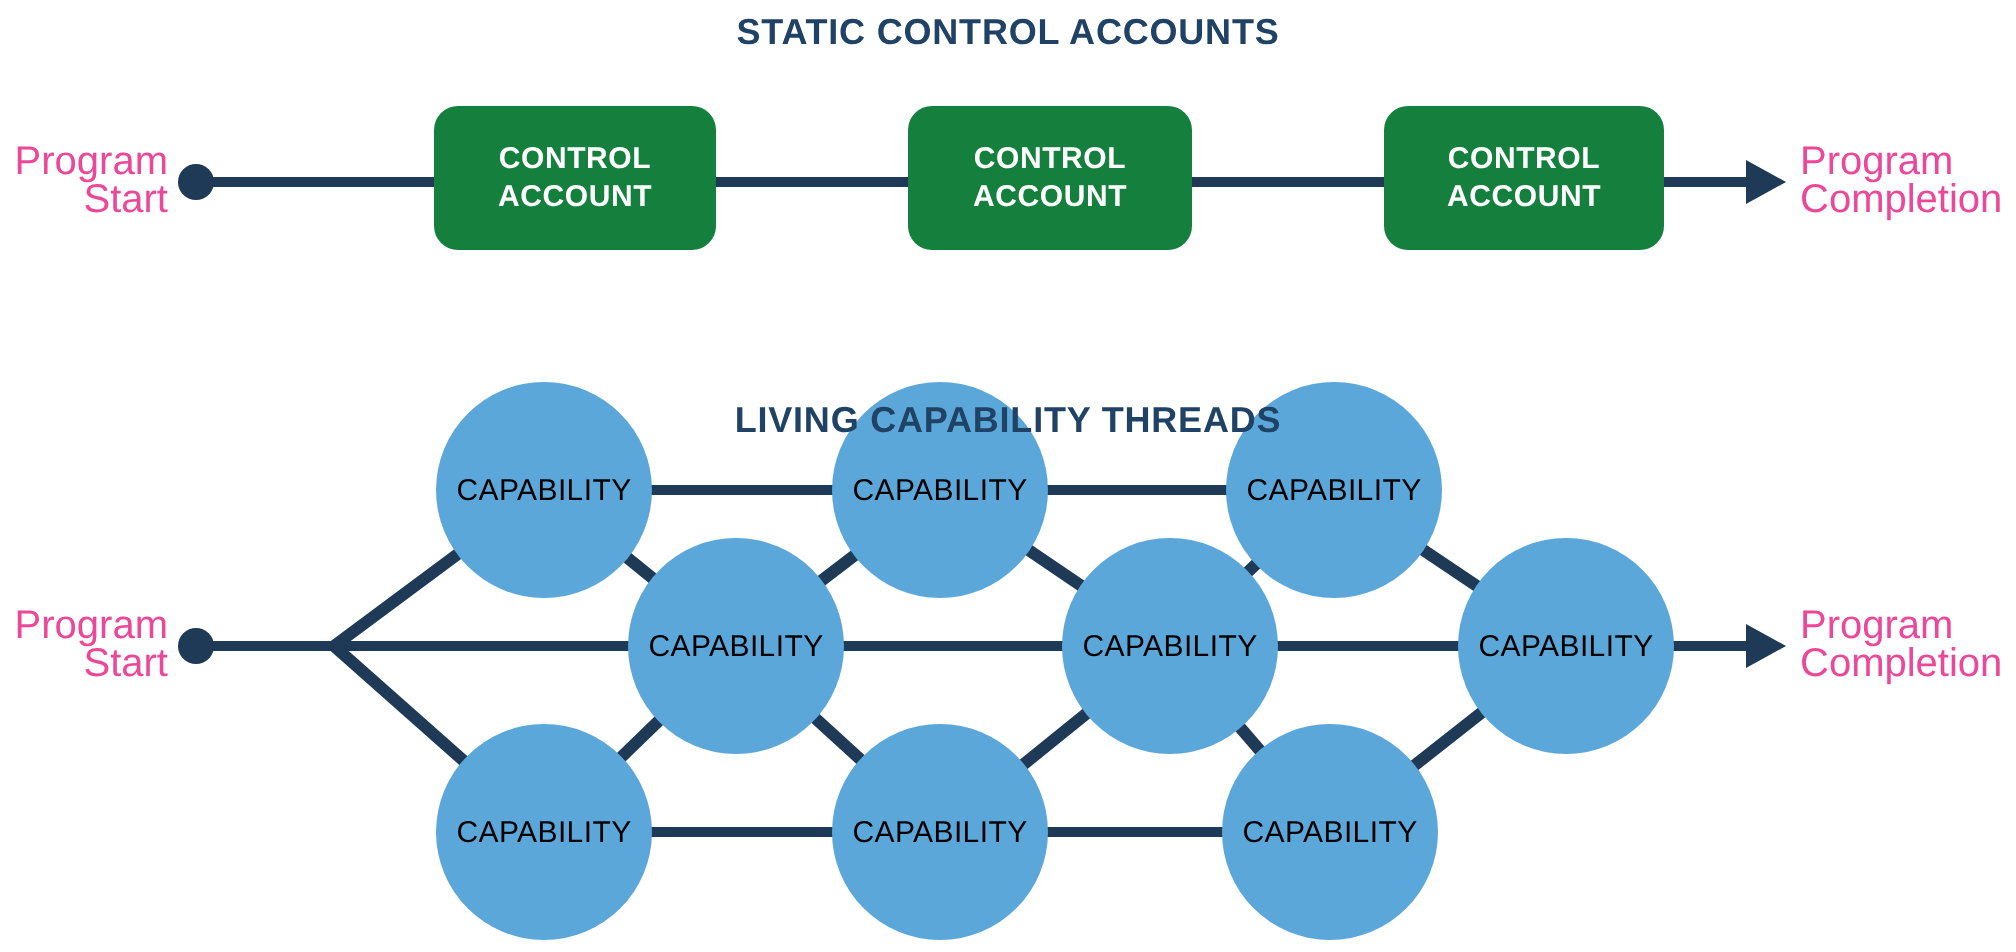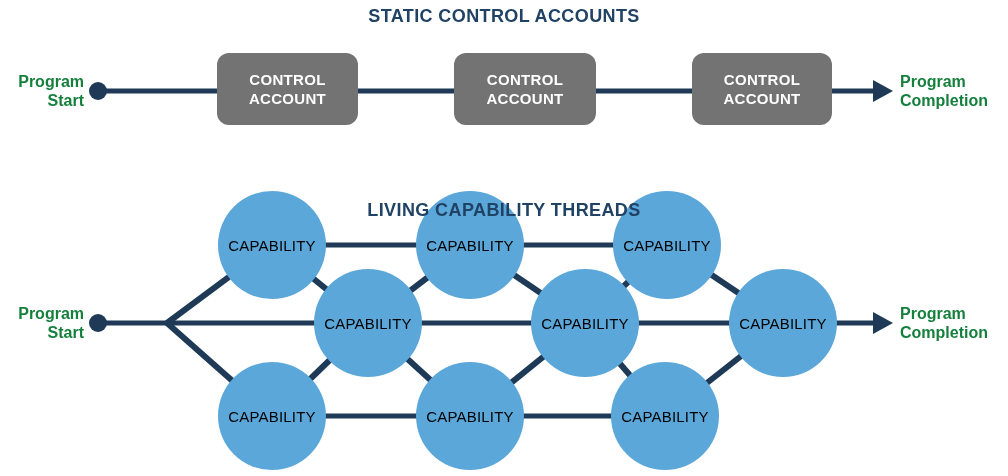--- a/index.html
+++ b/index.html
@@ -19,40 +19,40 @@
     font-weight: bold;
     letter-spacing: 0.4px;
     color: #1F4265;
     z-index: 3;
     white-space: pre-line;
   }
   .title-top { top: 6px; }
   .title-bottom { top: 152px; margin-top: 48px; }
   .flow-label {
     position: absolute;
-    font-size: 16px;
-    font-weight: bold;
+    font-size: 20px;
+    font-weight: normal;
     line-height: 19px;
-    color: #15803d;
+    color: #ec4899;
     white-space: pre-line;
     z-index: 3;
   }
   .label-start { left: 0; width: 84px; text-align: right; }
   .label-end   { left: 900px; width: 106px; text-align: left; }
   .label-row-top { top: 72px; }
   .label-row-bottom { top: 304px; }
   #edge-svg {
     position: absolute;
     top: 0; left: 0;
     z-index: 1;
   }
   .control-box {
     position: absolute;
     z-index: 2;
-    background: #737373;
+    background: #15803d;
     border-radius: 12px;
     display: flex;
     align-items: center;
     justify-content: center;
     text-align: center;
     color: #ffffff;
     font-size: 15px;
     font-weight: bold;
     line-height: 19px;
     letter-spacing: 0.3px;

